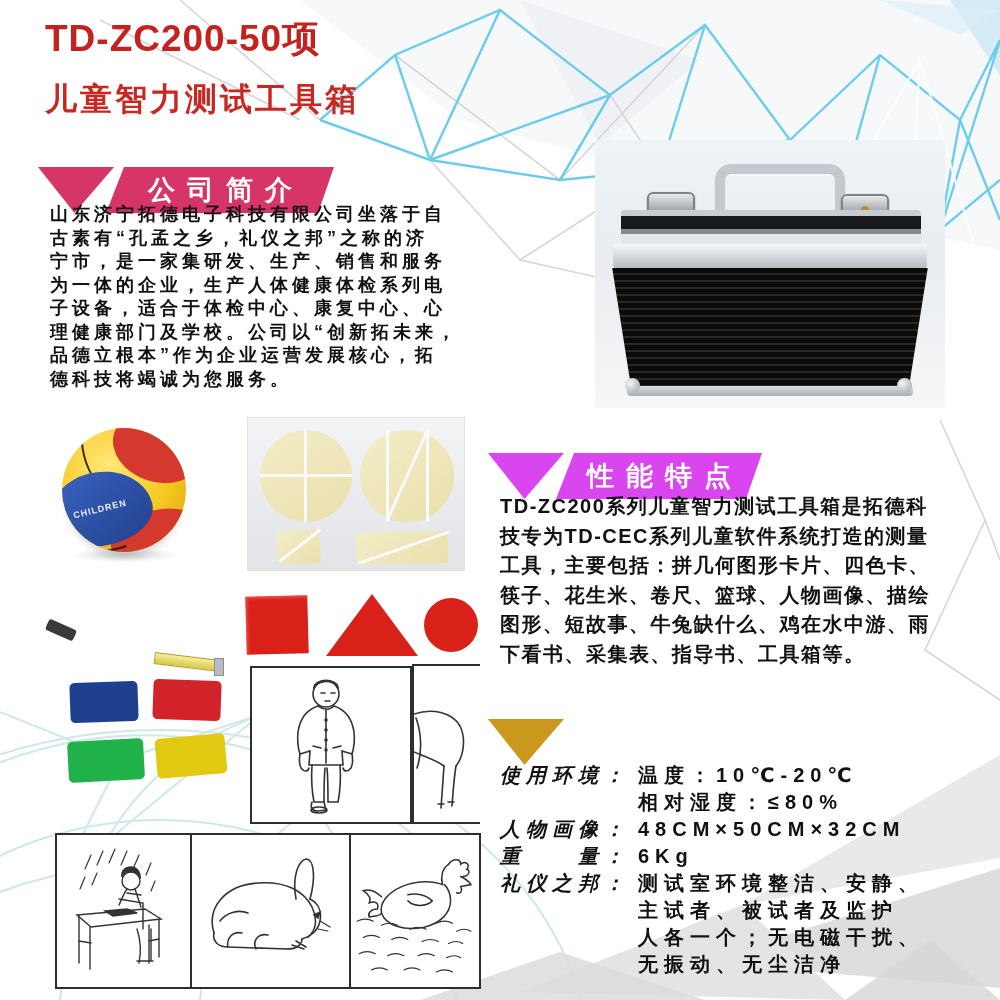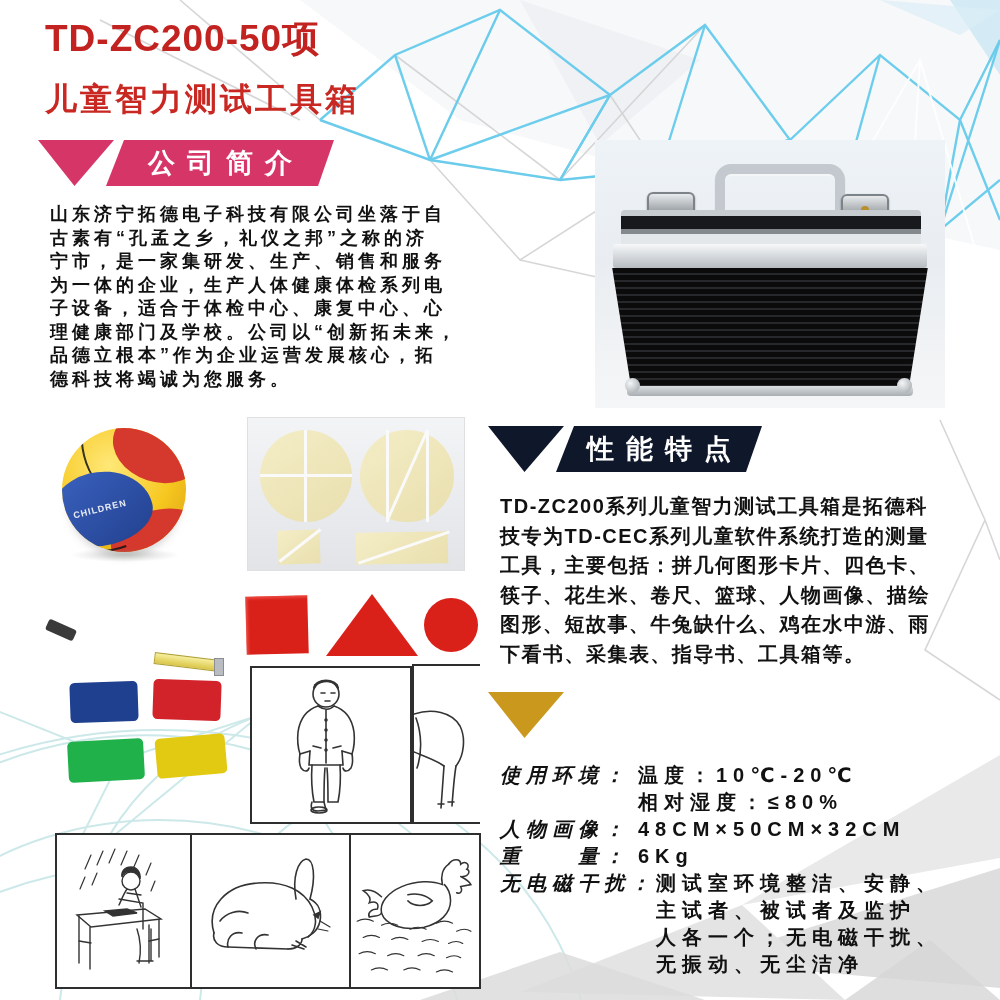--- a/index.html
+++ b/index.html
@@ -16,36 +16,36 @@
   .model-title{
     left:45px;top:14px;font-size:37px;font-weight:bold;color:#c32320;
     letter-spacing:1px;
   }
   .product-title{
     left:45px;top:78px;font-size:32px;font-weight:bold;color:#c82722;
     letter-spacing:3px;
   }
 
   
-  .banner{height:48px;}
+  .banner{height:48px;margin-top:27px;}
   .banner .tri{
     position:absolute;left:0;top:0;width:76px;height:46px;
     clip-path:polygon(0 0,100% 0,48% 100%);
   }
   .banner .bar{
     position:absolute;left:68px;top:0;height:46px;
     clip-path:polygon(18px 0,100% 0,calc(100% - 16px) 100%,0 100%);
     display:flex;align-items:center;justify-content:center;
   }
   .banner .bar span{
     color:#ffffff;font-weight:bold;font-size:27px;letter-spacing:12px;
     padding-left:12px;white-space:nowrap;
   }
   .banner-pink .tri,.banner-pink .bar{background:#d63568;}
-  .banner-green .tri,.banner-green .bar{background:#0f172a;}
+  .banner-green .tri,.banner-green .bar{background:#d946ef;}
   .banner-gold .tri,.banner-gold .bar{background:#c9981d;}
   #company-banner{left:38px;top:140px;width:300px;}
   #company-banner .bar{width:228px;}
   #features-banner{left:488px;top:426px;width:280px;}
   #features-banner .bar{width:206px;}
   #specs-banner{left:488px;top:692px;width:280px;}
   #specs-banner .bar{width:206px;}
 
   
   .company-body{
@@ -431,19 +431,19 @@
   </div>
   <div class="spec-row">
     <span class="spec-label">人物画像：</span>
     <span class="spec-value">48CM×50CM×32CM</span>
   </div>
   <div class="spec-row">
     <span class="spec-label">重　　量：</span>
     <span class="spec-value">6Kg</span>
   </div>
   <div class="spec-row">
-    <span class="spec-label">无电磁干扰：</span>
+    <span class="spec-label">礼仪之邦：</span>
     <span class="spec-value">测试室环境整洁、安静、
 主试者、被试者及监护
 人各一个；无电磁干扰、
 无振动、无尘洁净</span>
   </div>
 </div>
 
 </body></html>

